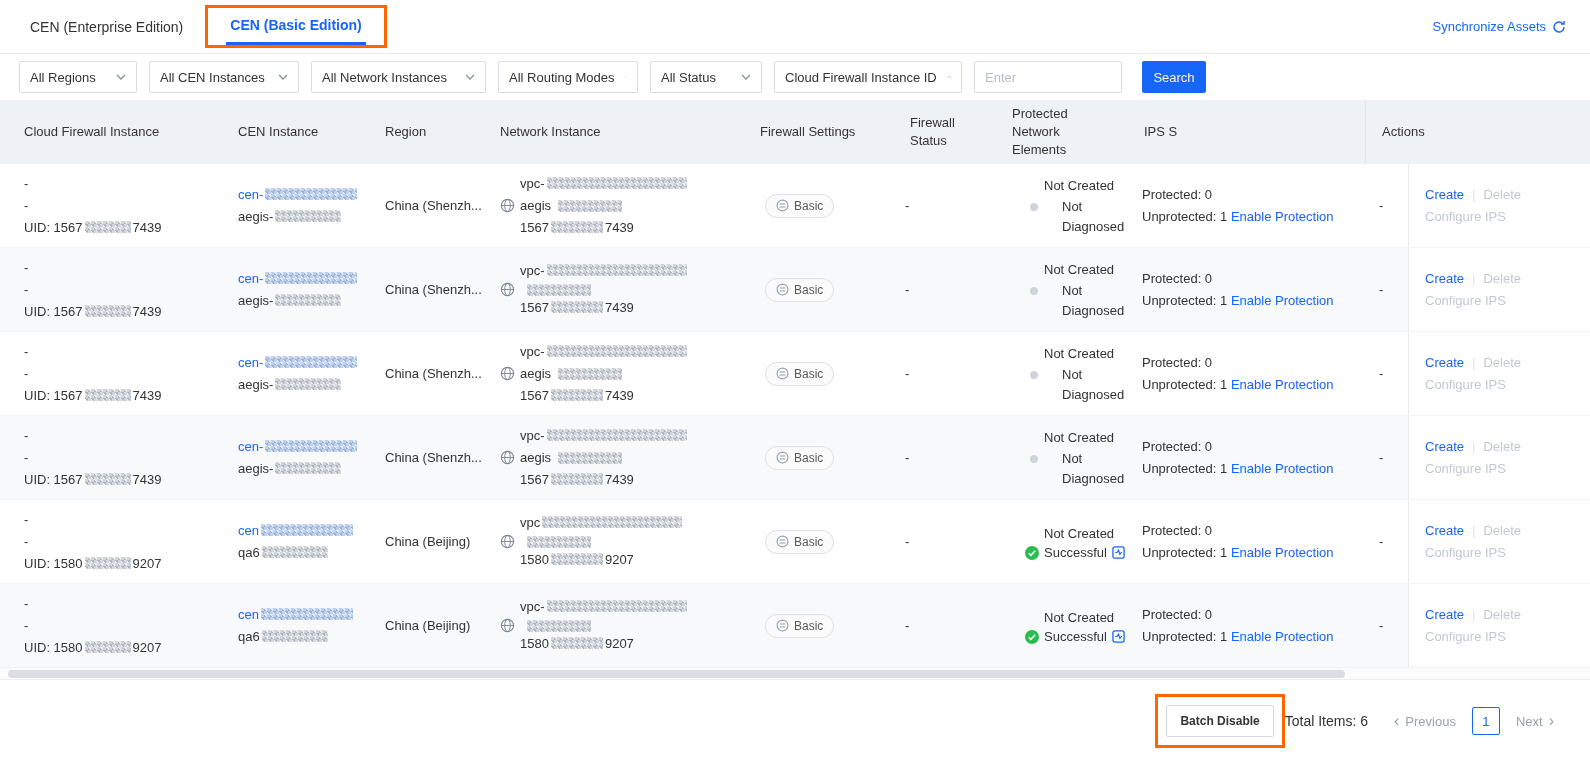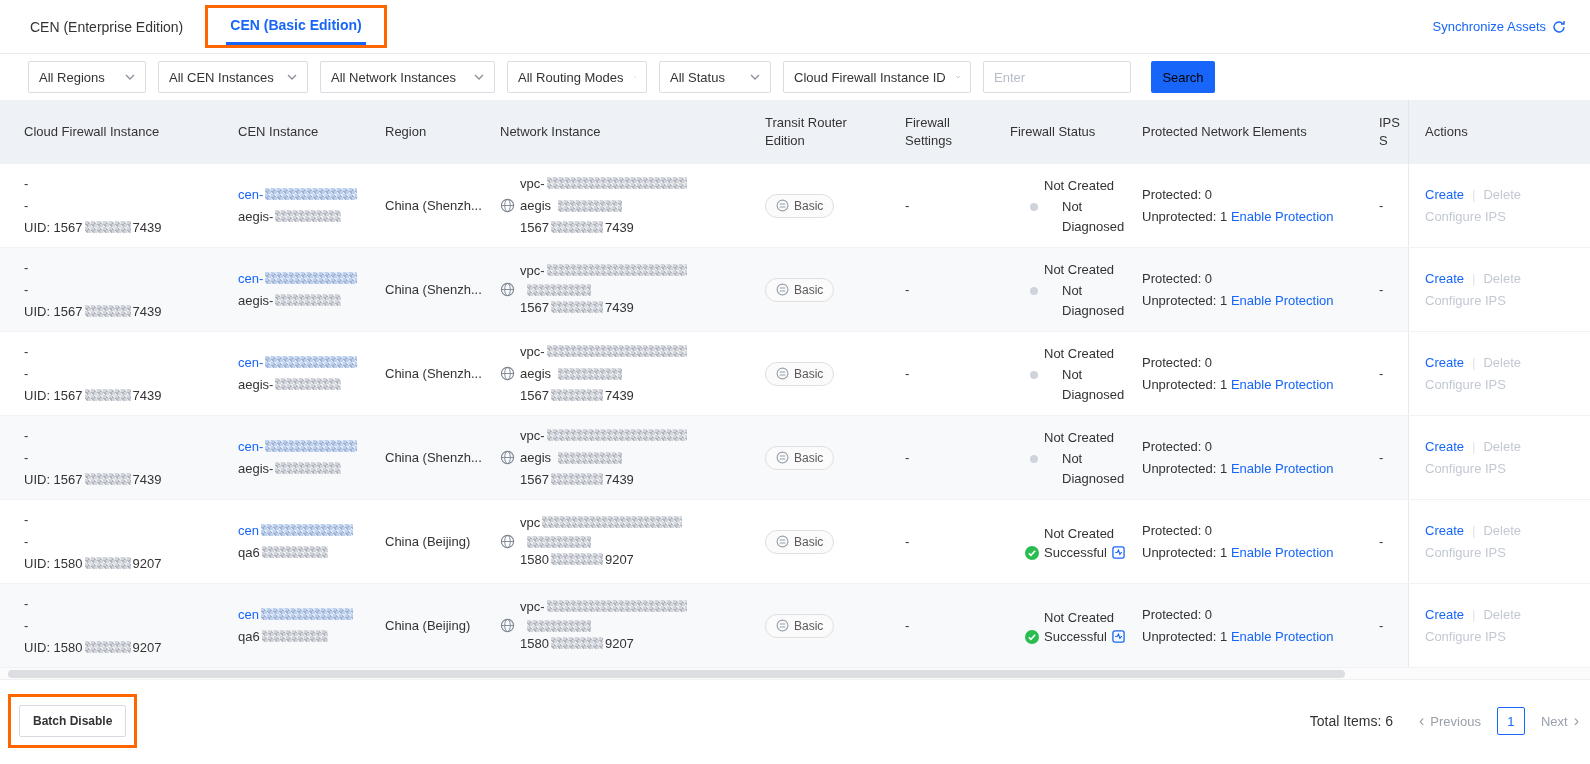--- a/index.html
+++ b/index.html
@@ -12,33 +12,33 @@
   .topbar {
     height: 54px; display: flex; align-items: center; justify-content: space-between;
     padding: 0 24px 0 30px; border-bottom: 1px solid #e7e9ed;
   }
   .tabs { display: flex; align-items: center; gap: 22px; }
   .tab { font-size: 14px; color: #333; cursor: pointer; white-space: nowrap; }
   .tab-annotation { border: 3px solid #ff6600; padding: 9px 18px 0 18px; }
   .tab.active { color: #1766f9; font-weight: bold; border-bottom: 3px solid #1766f9; padding: 0 4px 9px 4px; }
   .sync { color: #1766f9; display: flex; align-items: center; gap: 6px; cursor: pointer; }
   
-  .filterbar { height: 46px; display: flex; align-items: center; gap: 12px; padding: 0 28px; }
+  .filterbar { height: 46px; display: flex; align-items: center; gap: 12px; padding: 0 19px; }
   .dd {
     height: 32px; border: 1px solid #d9dce3; border-radius: 2px; background: #fff;
     display: flex; align-items: center; justify-content: space-between;
     padding: 0 10px; cursor: pointer; white-space: nowrap; gap: 10px;
   }
   .filter-input {
     width: 148px; height: 32px; border: 1px solid #d9dce3; border-radius: 2px;
     padding: 0 10px; font: inherit; color: #333;
   }
   .filter-input::placeholder { color: #b6bcc6; }
   .search-btn {
-    width: 64px; height: 32px; background: #1766f9; color: #000000; border: none;
+    width: 64px; height: 32px; background: #1766f9; color: #fef9c3; border: none;
     border-radius: 2px; font: inherit; cursor: pointer; margin-left: 8px;
   }
   
   .thead, .trow {
     display: grid;
     grid-template-columns: 230px 150px 115px 260px 145px 100px 130px 235px 43px 182px;
     align-items: center;
   }
   .thead { background: #eef2f7; height: 64px; }
   .th { padding-right: 14px; line-height: 18px; color: #333; }
@@ -87,21 +87,21 @@
   .td-status { padding-left: 44px; padding-right: 0; }
   .status-diag { display: flex; gap: 24px; margin-left: -14px; line-height: 20px; }
   .dot { width: 8px; height: 8px; border-radius: 50%; background: #cfd4db; flex: 0 0 auto; margin-top: 6px; }
   .diag-text { width: 72px; white-space: normal; }
   .status-ok { display: none; align-items: center; gap: 5px; margin-left: -19px; white-space: nowrap; }
   .trow.ok .status-ok { display: flex; }
   
   .hscroll { height: 12px; background: #fbfbfc; position: relative; border-bottom: 1px solid #f0f0f0; }
   .hthumb { position: absolute; left: 8px; top: 2px; height: 8px; width: 1337px; background: #dcdee2; border-radius: 4px; }
   
-  .footer { height: 82px; display: flex; align-items: center; justify-content: space-between; padding: 0 11px 0 8px; }
+  .footer { height: 82px; display: flex; align-items: center; justify-content: flex-end; padding: 0 36px 0 8px; }
   .batch-annotation { border: 3px solid #ff6600; padding: 8px; width: fit-content; }
   .batch-btn {
     height: 32px; padding: 0 13px; background: #fff; border: 1px solid #d6dae1; border-radius: 2px;
     font-family: inherit; font-size: 12px; font-weight: bold; color: #333; cursor: pointer;
   }
   .pagination { display: flex; align-items: center; gap: 16px; }
   .total { font-size: 14px; color: #333; margin-right: 10px; }
   .pg { color: #9aa1ab; display: flex; align-items: center; gap: 6px; cursor: pointer; }
   .chev { font-size: 16px; line-height: 1; }
   .page-box {
@@ -170,21 +170,20 @@
     <input class="filter-input" placeholder="Enter" style="">
     <button class="search-btn">Search</button>
   </div>
 
   <div class="table">
     <div class="thead">
       <div class="th th-cfw">Cloud Firewall Instance</div>
       <div class="th th-cen">CEN Instance</div>
       <div class="th th-region">Region</div>
       <div class="th th-net">Network Instance</div>
-      <div class="th th-transit">Transit Router Edition</div>
       <div class="th th-fws">Firewall Settings</div>
       <div class="th th-status">Firewall Status</div>
       <div class="th th-protected">Protected Network Elements</div>
       <div class="th th-ips">IPS S</div>
       <div class="th th-actions">Actions</div>
     </div>
     <div id="rows">
         <div class="trow">
     <div class="td td-cfw">
       <div class="line">-</div>

